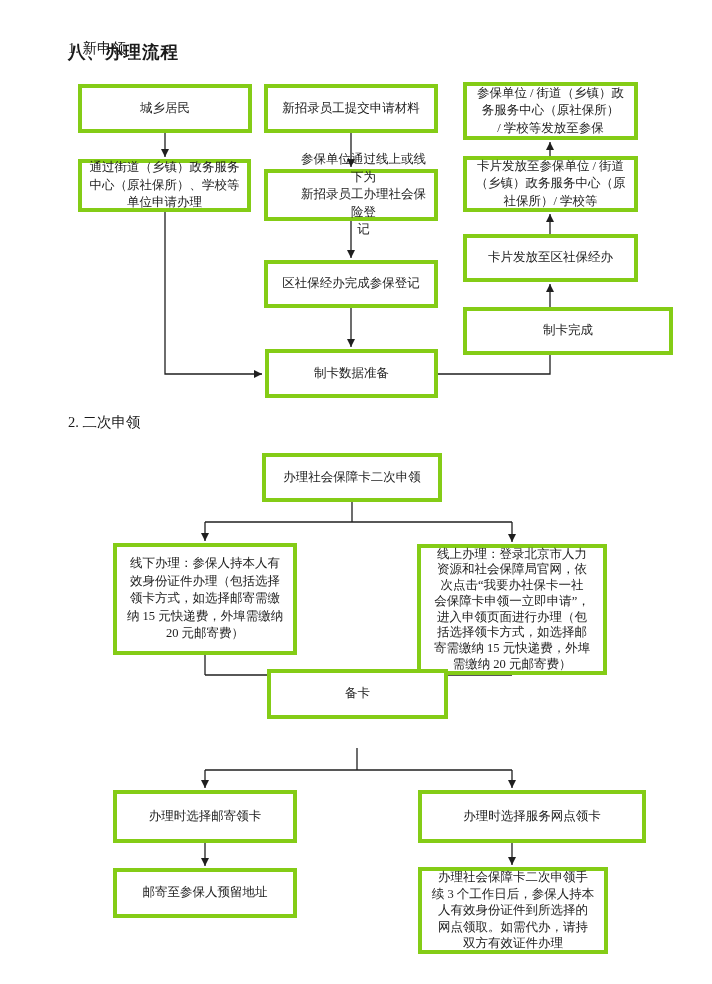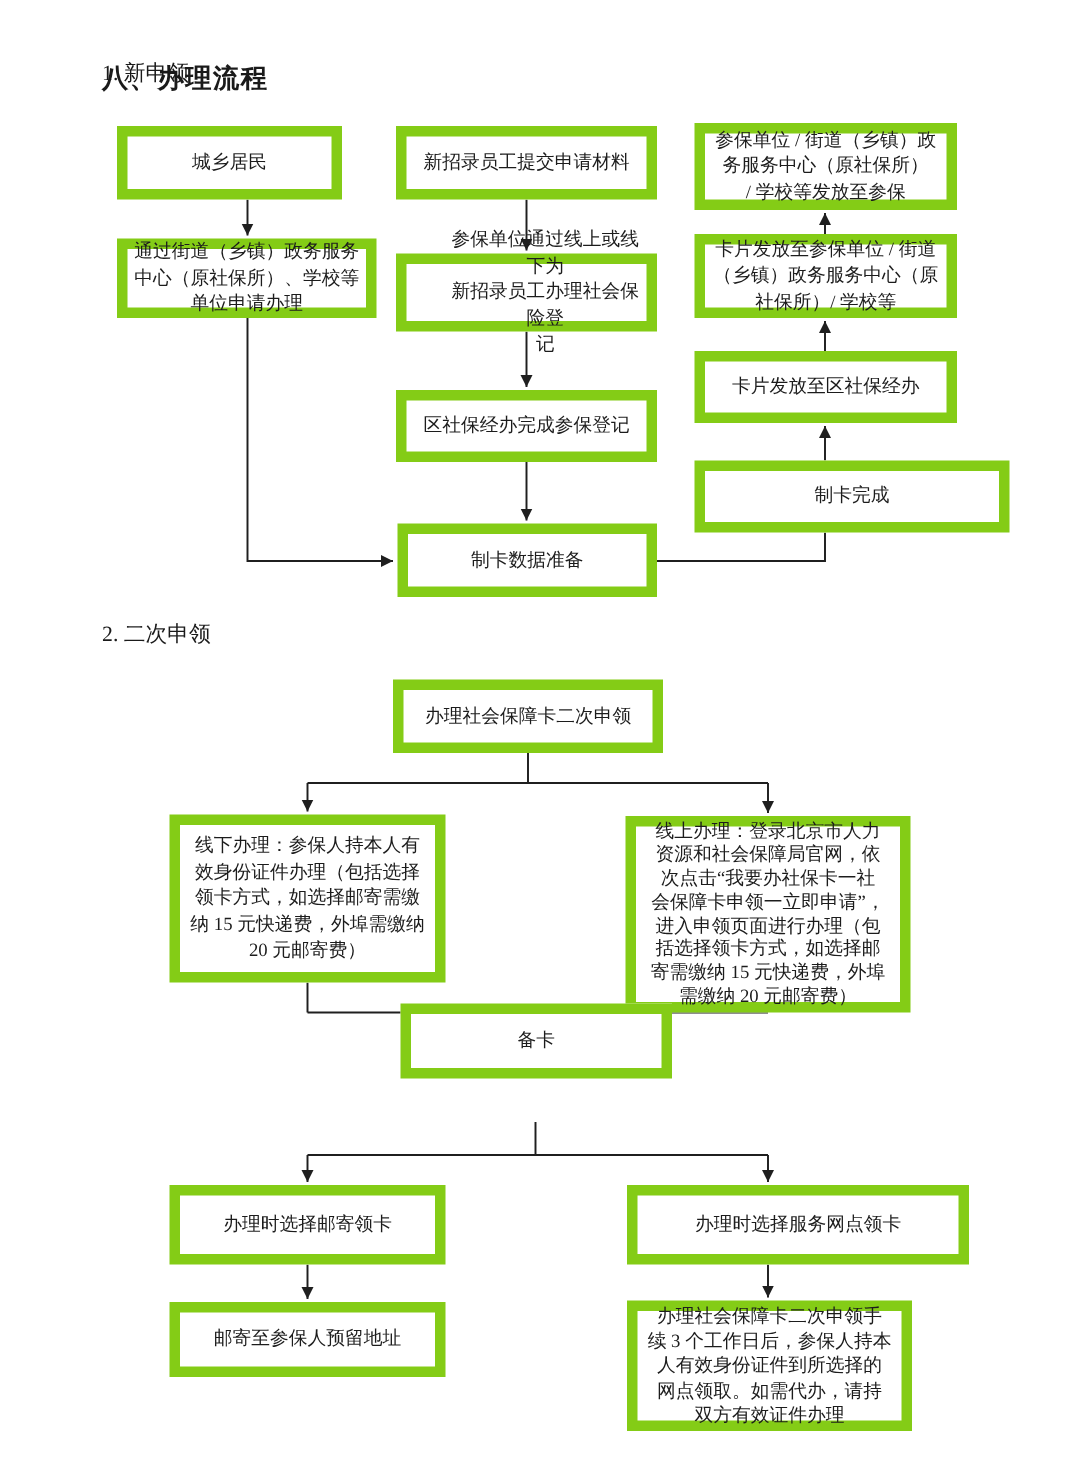--- a/index.html
+++ b/index.html
@@ -14,21 +14,21 @@
     font-weight:bold;font-size:17.5px;letter-spacing:1px;margin-top:32px;
   }
   .section-label{
     position:absolute;left:68px;
     font-size:14.5px;
   }
   #sec1{top:39px;}
   #sec2{top:413px;}
   .node{
     position:absolute;box-sizing:border-box;
-    border:7px solid #84cc16;background:#ffffff;
+    border:4px solid #84cc16;background:#ffffff;
     display:flex;align-items:center;justify-content:center;
     text-align:center;white-space:pre-line;
     font-size:12.5px;line-height:1.4;color:#1c1c1c;
     padding:2px 3px;
   }
   .lh-tight{line-height:1.26;text-align:center;}
   .lh-snug{line-height:1.33;}
   svg.connectors{position:absolute;left:0;top:0;pointer-events:none;}
 </style>
 </head>
@@ -65,21 +65,21 @@
     <line x1="357" y1="675" x2="357" y2="696" marker-end="url(#arw)"></line>
     <line x1="357" y1="748" x2="357" y2="770"></line>
     <line x1="205" y1="770" x2="512" y2="770"></line>
     <line x1="205" y1="770" x2="205" y2="788" marker-end="url(#arw)"></line>
     <line x1="512" y1="770" x2="512" y2="788" marker-end="url(#arw)"></line>
     <line x1="205" y1="843" x2="205" y2="866" marker-end="url(#arw)"></line>
     <line x1="512" y1="843" x2="512" y2="865" marker-end="url(#arw)"></line>
   </g>
 </svg>
 
-<div class="node" style="left:78px;top:84px;width:150px;height:49px;">城乡居民</div>
+<div class="node" style="left:78px;top:84px;width:174px;height:49px;">城乡居民</div>
 <div class="node" style="left:264px;top:84px;width:174px;height:49px;">新招录员工提交申请材料</div>
 <div class="node" style="left:463px;top:82px;width:175px;height:58px;">参保单位 / 街道（乡镇）政
 务服务中心（原社保所）
 / 学校等发放至参保</div>
 <div class="node" style="left:78px;top:159px;width:173px;height:53px;">通过街道（乡镇）政务服务
 中心（原社保所）、学校等
 单位申请办理</div>
 <div class="node" style="left:264px;top:169px;width:174px;height:52px;padding-left:28px;">参保单位通过线上或线下为
 新招录员工办理社会保险登
 记</div>

